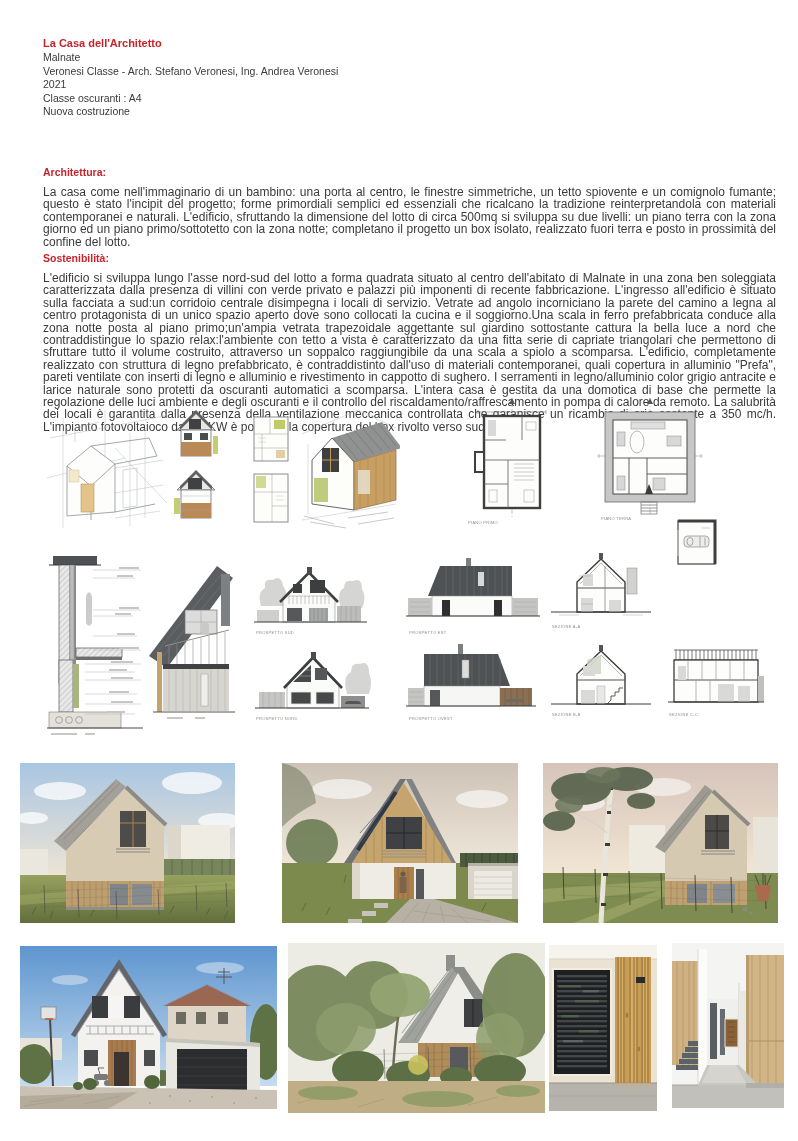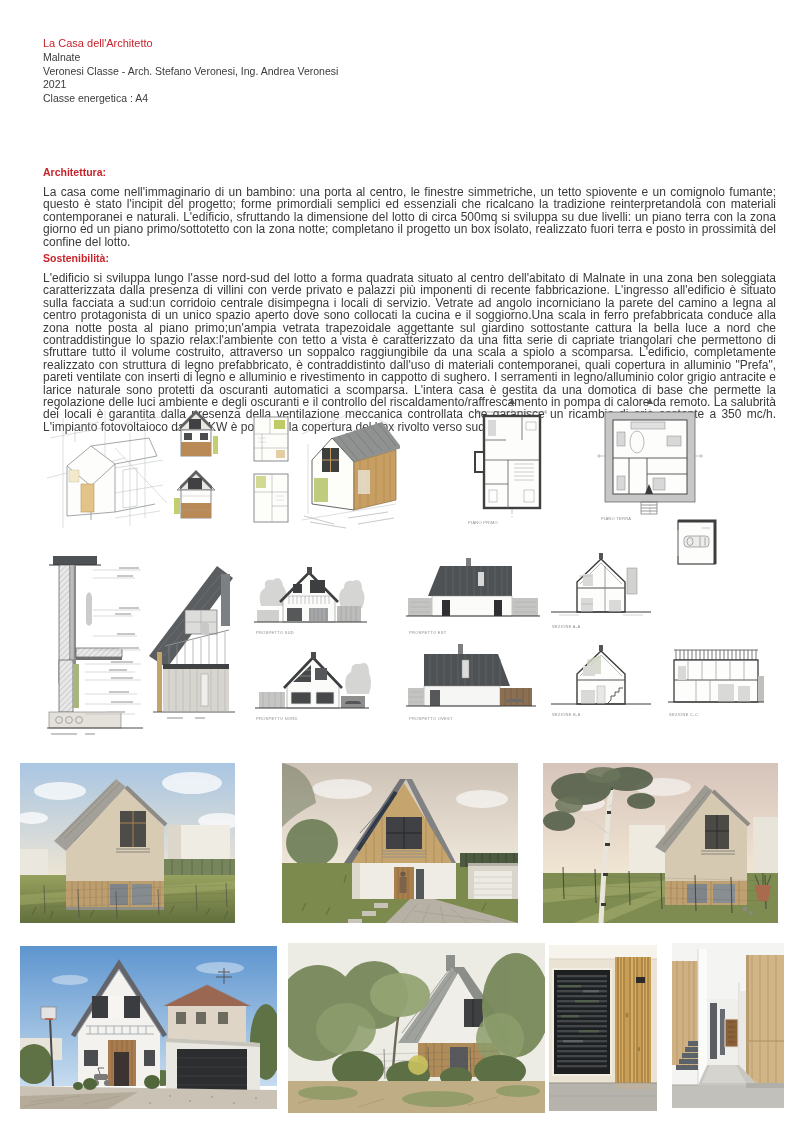--- a/index.html
+++ b/index.html
@@ -1,37 +1,38 @@
 <!DOCTYPE html>
 <html style="--accent: #c8232b;"><head>
 <meta charset="utf-8">
 <style>
   html,body{margin:0;padding:0;background:#ffffff;}
   .page{position:relative;width:798px;height:1141px;background:#fff;overflow:hidden;
         font-family:"Liberation Sans", sans-serif;color:#3a3a3a;}
   .abs{position:absolute;}
   .header{left:43px;top:37px;font-size:10.5px;line-height:13.4px;}
-  .doc-title{color:var(--accent,#c8232b);font-weight:normal;font-size:11px;margin-bottom:1px;}
+  .doc-title{color:var(--accent,#c8232b);font-weight:bold;font-size:11px;margin-bottom:1px;}
   .sec{left:43px;width:733px;}
   .sec-heading{color:var(--accent,#c8232b);font-weight:bold;font-size:10.5px;margin:16px 0 8px 0;}
   .sec-body{font-size:12px;line-height:12.4px;text-align:justify;margin:0;}
   .dlabel{font-size:4px;color:#8d8d8d;letter-spacing:.3px;line-height:4px;}
   svg{display:block;}
 </style>
 </head>
 <body>
 
 <div class="page">
 
   <div class="abs header">
     <div class="doc-title">La Casa dell'Architetto</div>
     <div>Malnate</div>
     <div>Veronesi Classe - Arch. Stefano Veronesi, Ing. Andrea Veronesi</div>
     <div>2021</div>
-    <div>Classe energetica : A4</div>
+    <div>Classe oscuranti : A4</div>
+    <div>Nuova costruzione</div>
   </div>
 
   <div class="abs sec" style="top:150px;">
     <div class="sec-heading">Architettura:</div>
     <p class="sec-body">La casa come nell'immaginario di un bambino: una porta al centro, le finestre simmetriche, un tetto spiovente e un comignolo fumante; questo è stato l'incipit del progetto; forme primordiali semplici ed essenziali che ricalcano la tradizione reinterpretandola con materiali contemporanei e naturali. L'edificio, sfruttando la dimensione del lotto di circa 500mq si sviluppa su due livelli: un piano terra con la zona giorno ed un piano primo/sottotetto con la zona notte; completano il progetto un box isolato, realizzato fuori terra e posto in prossimità del confine del lotto.</p>
   </div>
 
   <div class="abs sec" style="top:236px;">
     <div class="sec-heading">Sostenibilità:</div>
     <p class="sec-body">L'edificio si sviluppa lungo l'asse nord-sud del lotto a forma quadrata situato al centro dell'abitato di Malnate in una zona ben soleggiata caratterizzata dalla presenza di villini con verde privato e palazzi più imponenti di recente fabbricazione. L'ingresso all'edificio è situato sulla facciata a sud:un corridoio centrale disimpegna i locali di servizio. Vetrate ad angolo incorniciano la parete del camino a legna al centro protagonista di un unico spazio aperto dove sono collocati la cucina e il soggiorno.Una scala in ferro prefabbricata conduce alla zona notte posta al piano primo;un'ampia vetrata trapezoidale aggettante sul giardino sottostante cattura la bella luce a nord che contraddistingue lo spazio relax:l'ambiente con tetto a vista è caratterizzato da una fitta serie di capriate triangolari che permettono di sfruttare tutto il volume costruito, attraverso un soppalco raggiungibile da una scala a spiolo a scomparsa. L'edificio, completamente realizzato con struttura di legno prefabbricato, è contraddistinto dall'uso di materiali contemporanei, quali copertura in alluminio "Prefa", pareti ventilate con inserti di legno e alluminio e rivestimento in cappotto di sughero. I serramenti in legno/alluminio color grigio antracite e larice naturale sono protetti da oscuranti automatici a scomparsa. L'intera casa è gestita da una domotica di base che permette la regolazione delle luci ambiente e degli oscuranti e il controllo del riscaldamento/raffrescamento in pompa di calore da remoto. La salubrità dei locali è garantita dalla presenza della ventilazione meccanica controllata che garanisce un ricambio di aria costante a 350 mc/h. L'impianto fotovoltaioco da 4,6 KW  è posto sulla copertura del box rivolto verso sud.</p>

